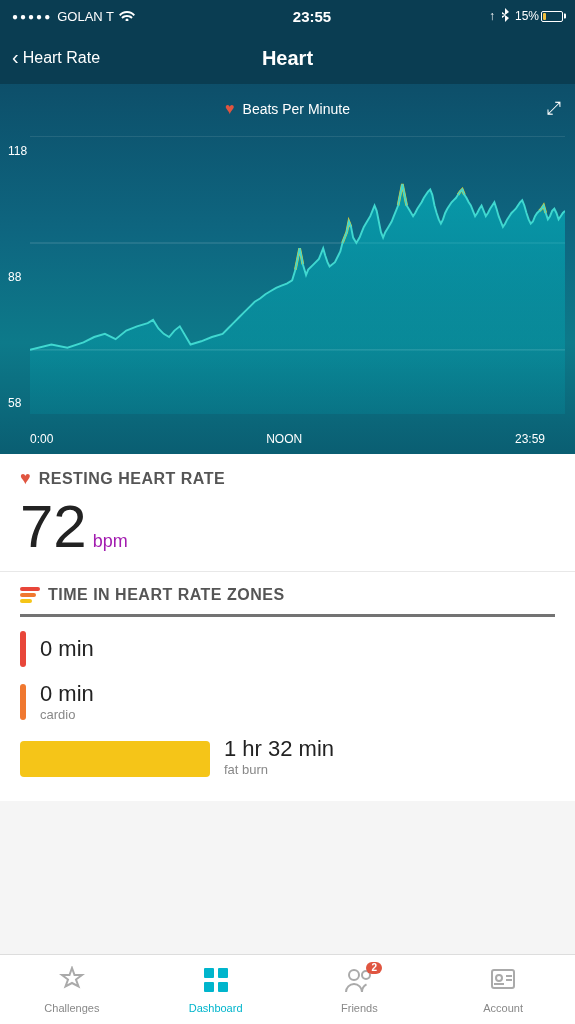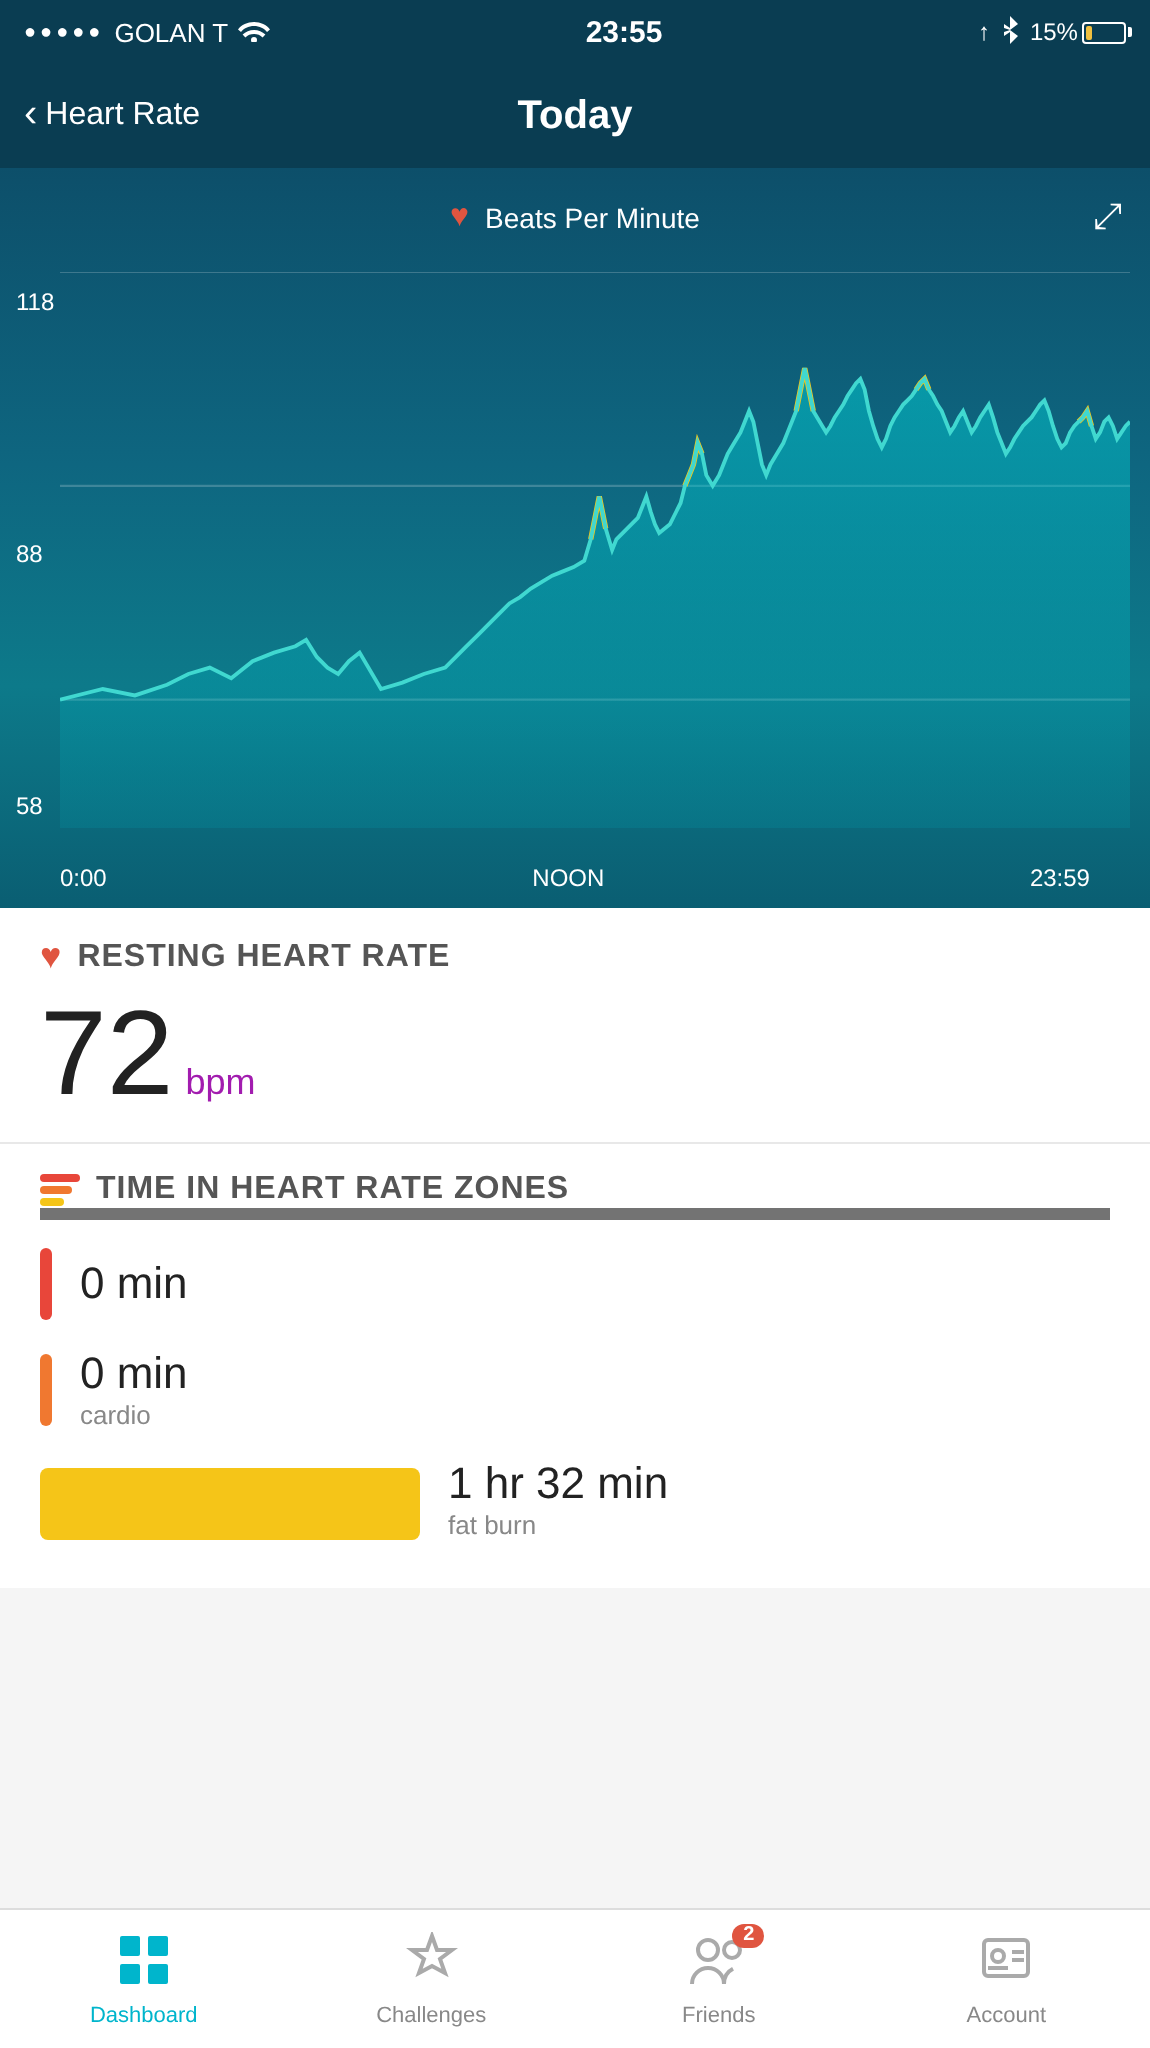--- a/index.html
+++ b/index.html
@@ -124,21 +124,21 @@
     .rhr-number { font-size: 60px; font-weight: 200; color: #222; line-height: 1; }
     .rhr-unit { font-size: 18px; color: #a21caf; font-weight: 400; }
 
     
     .zones-section {
       background: white;
       padding: 14px 20px;
     }
     .zones-title-row {
       display: flex; align-items: center; gap: 8px;
-      margin-bottom: 14px; border-bottom: 6px solid #737373; 
+      margin-bottom: 14px; border-bottom: 3px solid #737373; padding-bottom: 10px;
     }
     .zones-icon {
       display: flex; flex-direction: column; gap: 2px;
     }
     .zones-icon-bar {
       height: 4px; border-radius: 2px;
     }
     .zone-row {
       display: flex; align-items: center; margin-bottom: 14px;
     }
@@ -214,21 +214,21 @@
       </div>
     </div>
   </div>
 </div>
 
 <div class="header">
   <div class="back-btn">
     <span class="back-chevron">‹</span>
     <span class="header-back-text">Heart Rate</span>
   </div>
-  <span class="header-title">Today</span>
+  <span class="header-title">Heart</span>
 </div>
 
 <div class="chart-container">
   <div class="chart-legend">
     <span class="heart-icon-small">♥</span>
     <span class="chart-legend-text">Beats Per Minute</span>
   </div>
   <span class="expand-icon">⤢</span>
 
   <div class="chart-y-labels">
@@ -316,39 +316,39 @@
       <div class="zone-name-row">
         <span class="zone-duration">1 hr 32 min</span>
       </div>
       <div class="zone-label">fat burn</div>
     </div>
   </div>
 </div>
 
 <div class="bottom-nav">
 
+  <div class="nav-item">
+    <span class="nav-icon">
+      <svg width="28" height="28" viewBox="0 0 28 28" fill="none" stroke="#aaa" stroke-width="2">
+        <path d="M14 2l2.5 7h7.5l-6 4.5 2.5 7L14 17l-6.5 3.5 2.5-7L4 9h7.5z"></path>
+      </svg>
+    </span>
+    <span class="nav-label">Challenges</span>
+  </div>
+
   <div class="nav-item active">
     <span class="nav-icon">
       <svg width="28" height="28" viewBox="0 0 28 28" fill="#00b5cc">
         <rect x="2" y="2" width="10" height="10" rx="1"></rect>
         <rect x="16" y="2" width="10" height="10" rx="1"></rect>
         <rect x="2" y="16" width="10" height="10" rx="1"></rect>
         <rect x="16" y="16" width="10" height="10" rx="1"></rect>
       </svg>
     </span>
     <span class="nav-label">Dashboard</span>
-  </div>
-
-  <div class="nav-item">
-    <span class="nav-icon">
-      <svg width="28" height="28" viewBox="0 0 28 28" fill="none" stroke="#aaa" stroke-width="2">
-        <path d="M14 2l2.5 7h7.5l-6 4.5 2.5 7L14 17l-6.5 3.5 2.5-7L4 9h7.5z"></path>
-      </svg>
-    </span>
-    <span class="nav-label">Challenges</span>
   </div>
 
   <div class="nav-item">
     <span class="nav-icon nav-friends">
       <svg width="30" height="28" viewBox="0 0 30 28" fill="none" stroke="#aaa" stroke-width="2">
         <circle cx="10" cy="9" r="5"></circle>
         <path d="M2 26c0-4.4 3.6-8 8-8s8 3.6 8 8"></path>
         <circle cx="22" cy="9" r="4"></circle>
         <path d="M18 26c0-3.3 1.8-6.2 4.5-7.6"></path>
       </svg>

